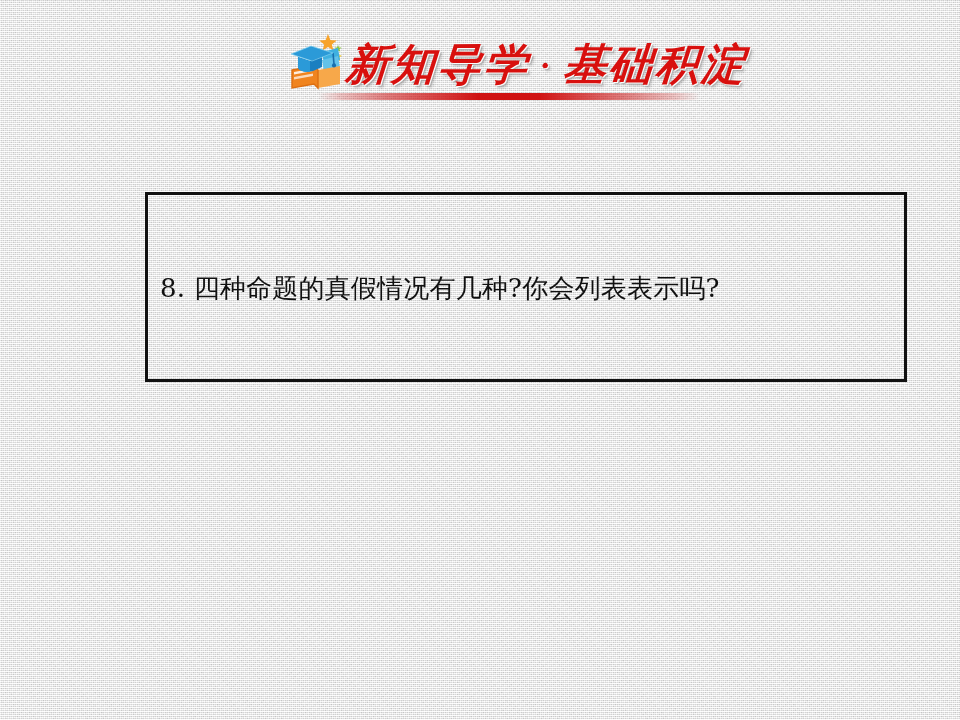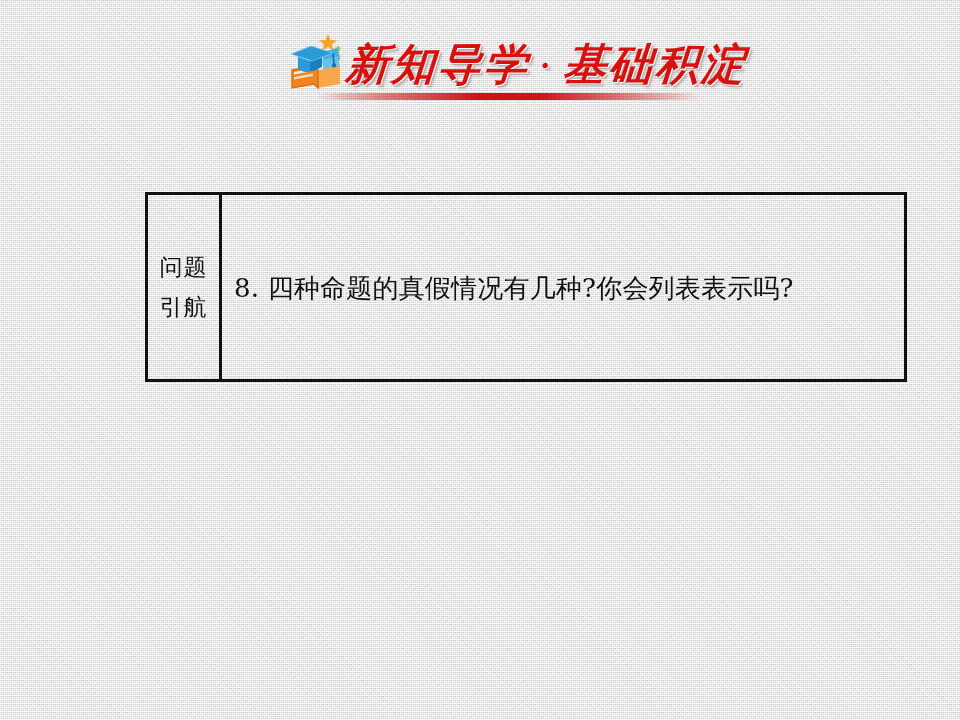--- a/index.html
+++ b/index.html
@@ -194,23 +194,19 @@
       <span>新知导学</span>
       <span class="sep">·</span>
       <span>基础积淀</span>
     </div>
 
     <div id="banner-rule"></div>
   </div>
 
   <div id="question-table">
 
-    <div id="table-label-cell">
-      <span>问题</span>
-      <span>引航</span>
-    </div>
 
     <div id="table-content-cell">
       <span class="q-line">8. 四种命题的真假情况有几种?你会列表表示吗?</span>
     </div>
   </div>
 
 </div>
 
 </body></html>

